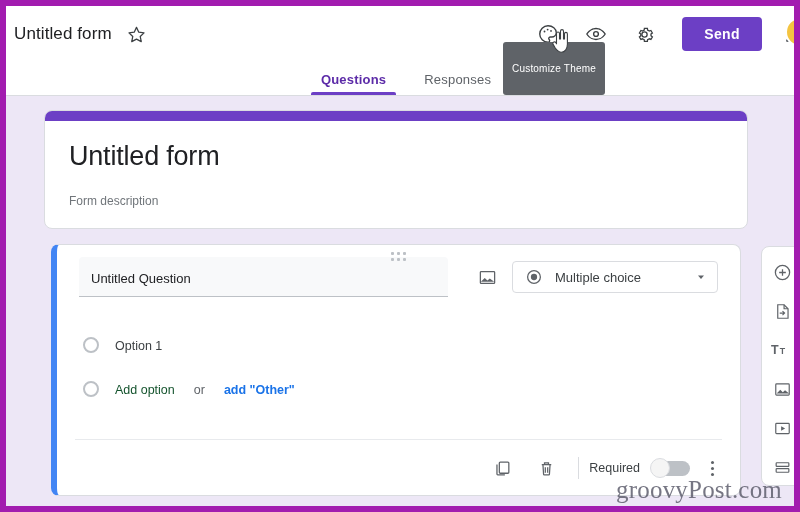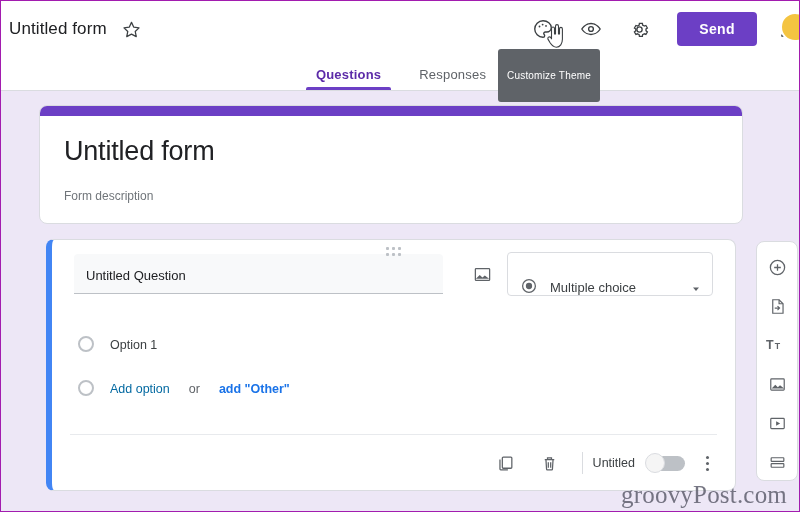--- a/index.html
+++ b/index.html
@@ -6,21 +6,21 @@
   html, body {
     width: 800px; height: 512px;
     font-family: "Liberation Sans", sans-serif;
     background: #ffffff;
     overflow: hidden;
   }
   .screen {
     position: relative;
     width: 800px; height: 512px;
     background: #EDE7F6;
-    border: 1px solid #a21caf;
+    border: 6px solid #a21caf;
     overflow: hidden;
   }
 
   
   .topbar {
     position: absolute; left: 0; top: 0;
     width: 800px; height: 56px;
     background: #ffffff;
     display: flex; align-items: center;
   }
@@ -78,21 +78,21 @@
     position: absolute;
     left: 545px; top: 22px;
     width: 20px; height: 26px;
     pointer-events: none;
     z-index: 40;
   }
 
   
   .tooltip {
     position: absolute;
-    left: 497px; top: 48px;
+    left: 497px; top: 36px;
     background: #5f6368;
     color: #ffffff;
     font-size: 10px;
     padding: 21px 9px;
     border-radius: 3px;
     white-space: nowrap;
     z-index: 35;
     letter-spacing: .2px;
   }
 
@@ -187,22 +187,22 @@
     border-radius: 4px 4px 0 0;
     outline: none;
   }
   .q-image-icon {
     width: 34px; height: 34px;
     margin: 0 8px 0 22px;
     display: flex; align-items: center; justify-content: center;
     cursor: pointer;
   }
   .type-select {
-    display: flex; align-items: flex-end;
-    width: 206px; height: 44px;
+    display: flex; align-items: center;
+    width: 206px; height: 32px;
     border: 1px solid #dadce0;
     border-radius: 4px;
     padding: 0 10px 0 12px;
     cursor: pointer;
     background: #ffffff;
   }
   .type-select-label {
     flex: 1;
     font-size: 13px;
     color: #3c4043;
@@ -217,21 +217,21 @@
     margin-bottom: 10px;
   }
   .radio-circle {
     width: 16px; height: 16px;
     border: 2px solid #bdc1c6;
     border-radius: 50%;
     margin-right: 16px;
     flex-shrink: 0;
   }
   .opt-text { font-size: 12.5px; color: #3c4043; }
-  .opt-muted { font-size: 12.5px; color: #0369a1; }
+  .opt-muted { font-size: 12.5px; color: #14532d; }
   .opt-or { font-size: 12.5px; color: #5f6368; margin: 0 19px; }
   .opt-link {
     font-size: 12.5px; color: #1a73e8; cursor: pointer; font-weight: bold;
   }
 
   .q-sep {
     position: absolute; left: 18px; right: 18px; bottom: 55px;
     height: 1px; background: #e8eaed;
   }
 
@@ -437,21 +437,21 @@
         </div>
         <div class="foot-icon">
           <svg width="19" height="19" viewBox="0 0 24 24" fill="none" stroke="#5f6368" stroke-width="1.6">
             <path d="M6 7h12M9.5 7V5h5v2M7.5 7l.8 12.2c0 .5.4.8.9.8h5.6c.5 0 .9-.3.9-.8L16.5 7"></path>
             <path d="M10.5 10.5v7M13.5 10.5v7"></path>
           </svg>
         </div>
 
         <div class="foot-divider"></div>
 
-        <span class="req-label">Untitled</span>
+        <span class="req-label">Required</span>
 
         <div class="toggle">
           <div class="knob"></div>
         </div>
 
         <div class="foot-kebab">
           <i></i>
             <i></i>
             <i></i>
         </div>

